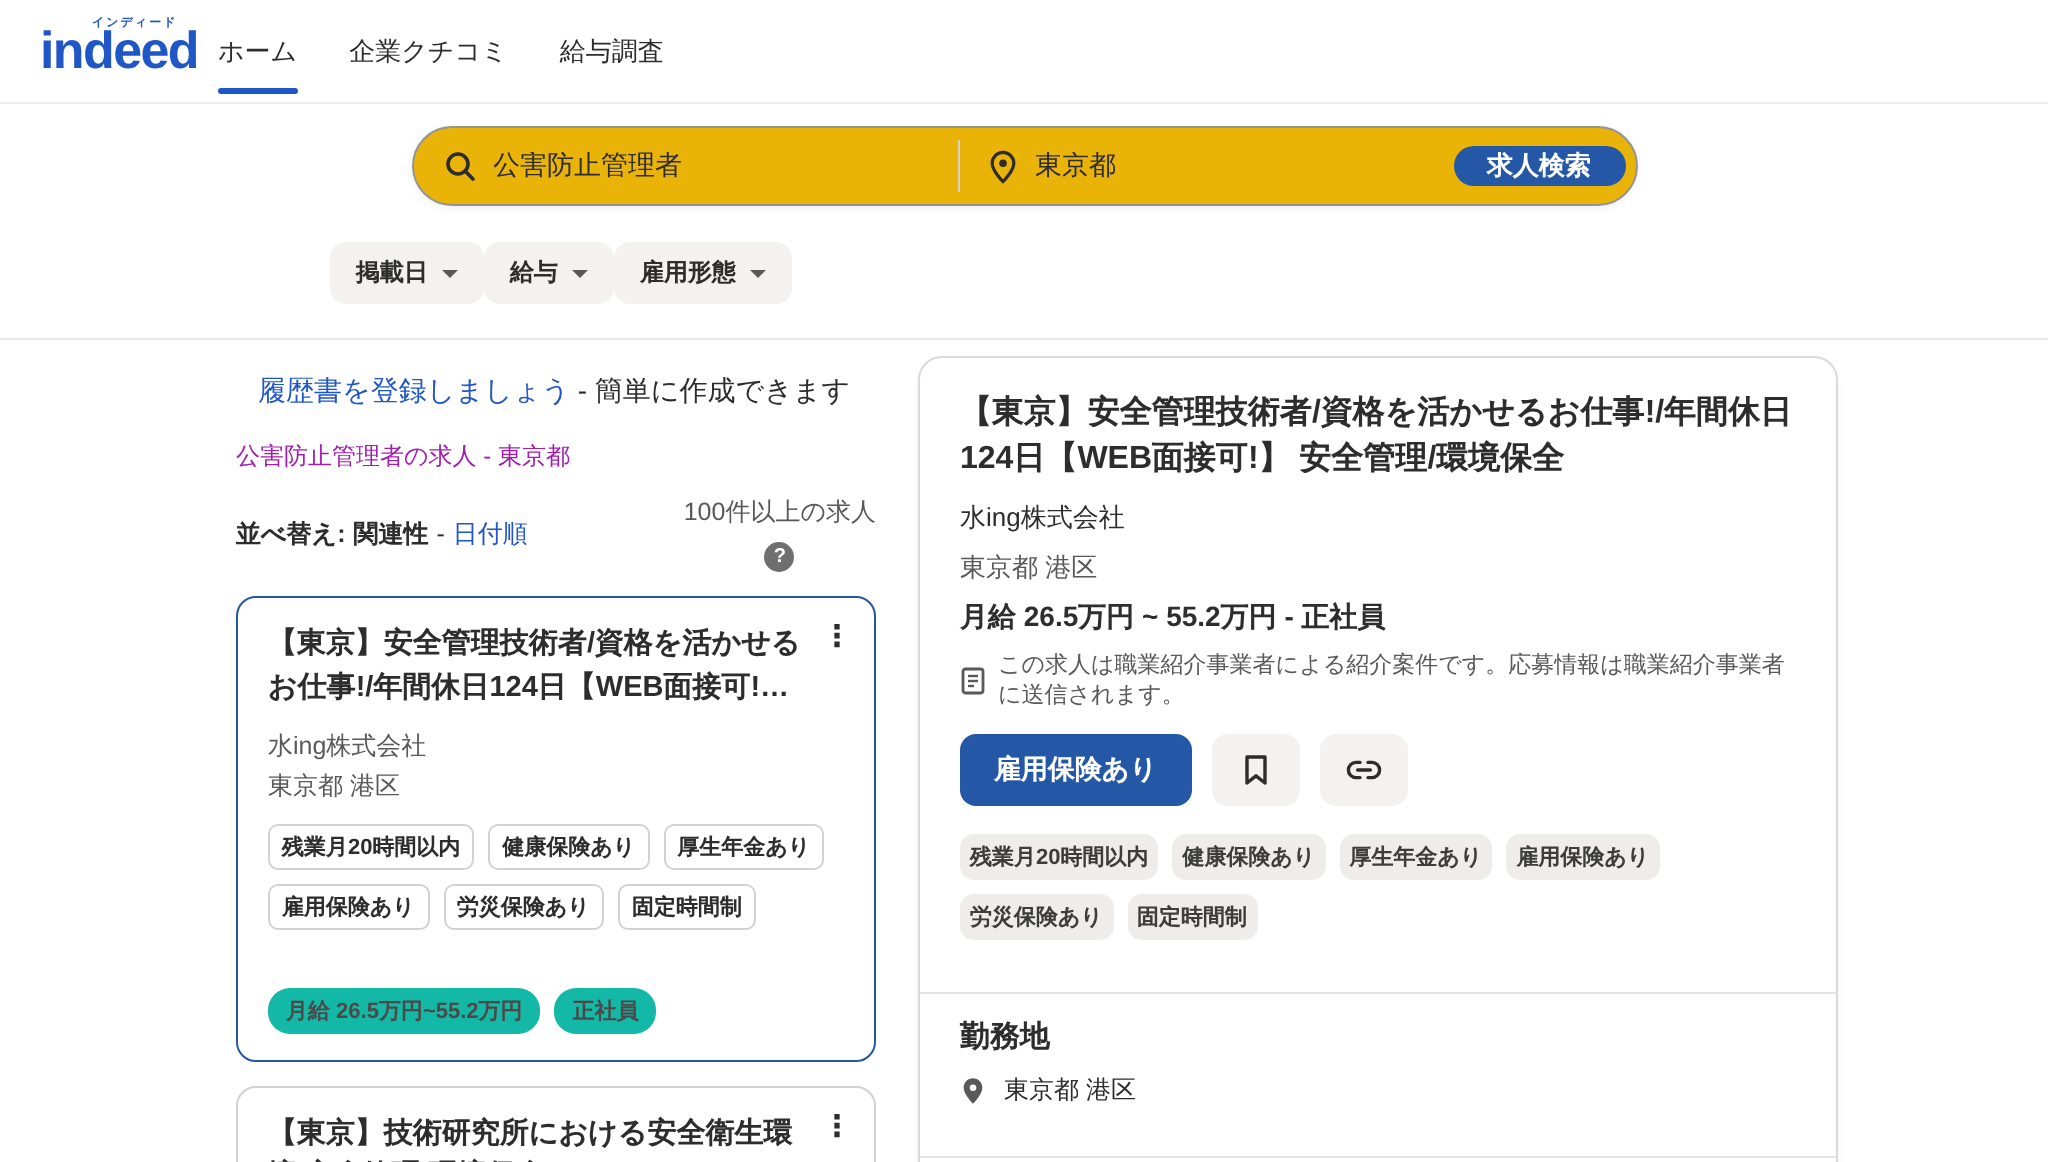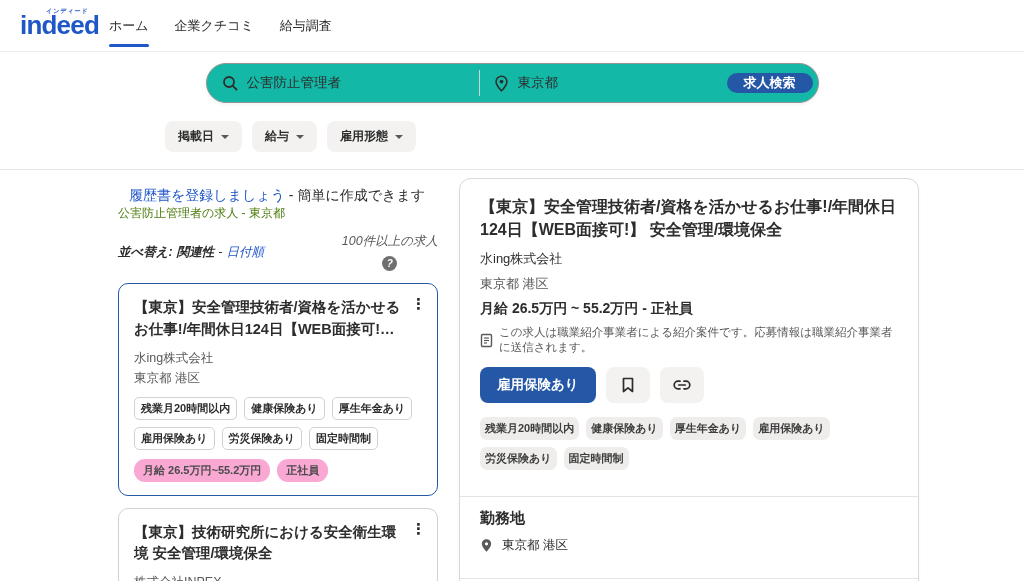--- a/index.html
+++ b/index.html
@@ -19,50 +19,50 @@
   .tab.active::after { content:""; position:absolute; left:0; right:0; bottom:5px; height:3px;
     background:#2057c7; border-radius:2px; }
   .header-right { margin-left:auto; display:flex; align-items:center; gap:16px; }
   .login { color:#2057c7; font-weight:700; font-size:13px; cursor:pointer; }
   .vdiv { width:1px; height:20px; background:#d4d2d0; }
   .post-job { color:#2d2d2d; font-weight:600; font-size:13px; cursor:pointer; }
 
   
   .search-bar { width:613px; height:40px; margin:11px auto 0; border:1px solid #949494;
     border-radius:24px; display:flex; align-items:center; padding:0 5px 0 15px;
-    box-shadow:0 1px 4px rgba(0,0,0,0.07); background:#14b8a6; }
+    box-shadow:0 1px 4px rgba(0,0,0,0.07); background:#eab308; }
   .search-icon, .loc-icon { flex:0 0 auto; display:flex; align-items:center; margin-right:9px; }
   .search-input { border:none; outline:none; font-size:13.5px; color:#2d2d2d; width:228px;
     font-family:inherit; background:transparent; }
   .search-vdiv { width:1px; height:26px; background:#d4d2d0; margin:0 14px 0 4px; }
   .loc-input { border:none; outline:none; font-size:13.5px; color:#2d2d2d; flex:1;
     font-family:inherit; background:transparent; }
   .search-btn { margin-left:auto; background:#2557a7; color:#fff; border:none; cursor:pointer;
     font-size:13px; font-weight:700; padding:0 17px; height:20px; border-radius:17px;
     font-family:inherit; }
 
   
-  .filters { display:flex; gap:10px; margin:18px 0 0 165px; }
+  .filters { display:flex; margin:18px 0 0 165px; }
   .filter-pill { background:#f3f2f1; border:none; border-radius:8px; padding:7px 13px;
     font-size:12px; font-weight:700; color:#2d2d2d; display:flex; align-items:center; gap:7px;
     cursor:pointer; font-family:inherit; }
   .chev { width:0; height:0; border-left:4px solid transparent; border-right:4px solid transparent;
     border-top:4.5px solid #595959; }
 
   .page-div { border-top:1px solid #e9e7e4; margin-top:17px; }
 
   
   .main { display:flex; gap:21px; padding-left:118px; align-items:flex-start; }
   .left-col { width:320px; flex:0 0 auto; }
   .right-col { width:460px; flex:0 0 auto; }
 
   .resume-row { margin-top:17px; font-size:14px; font-weight:400;margin-left:11px; }
   .resume-link { color:#2057c7; cursor:pointer; }
-  .breadcrumb { font-size:12px; color:#4d7c0f; }
-  .sort-row { margin-top:11px; display:flex; align-items:center; font-size:12.5px;font-style:italic; }
+  .breadcrumb { margin-top:15px; font-size:12px; color:#a21caf; }
+  .sort-row { margin-top:11px; display:flex; align-items:center; font-size:12.5px; }
   .sort-label { font-weight:700; margin-right:4px; }
   .sort-selected { font-weight:700; }
   .sort-dash { margin:0 4px; color:#2d2d2d; }
   .sort-alt { color:#2057c7; cursor:pointer; }
   .results { margin-left:auto; color:#595959; display:flex; align-items:center; gap:6px;flex-direction:column; }
   .help-icon { width:15px; height:15px; border-radius:50%; background:#6f6f6f; color:#fff;
     font-size:10px; font-weight:700; display:flex; align-items:center; justify-content:center;
     cursor:pointer; }
 
   
@@ -72,22 +72,22 @@
   .job-title { font-size:14.5px; font-weight:700; line-height:1.5; padding-right:16px;
     display:-webkit-box; -webkit-line-clamp:2; -webkit-box-orient:vertical; overflow:hidden; }
   .kebab { position:absolute; top:12px; right:11px; font-size:15px; font-weight:700;
     color:#2d2d2d; cursor:pointer; line-height:1; letter-spacing:0; }
   .job-company { margin-top:9px; font-size:12.5px; color:#595959; }
   .job-location { margin-top:3px; font-size:12.5px; color:#595959; }
   .attr-tags { margin-top:10px; display:flex; flex-wrap:wrap; gap:7px; }
   .attr-tag { border:1px solid #d4d2d0; border-radius:5px; padding:3px 6px; font-size:11px;
     font-weight:700; color:#2d2d2d; white-space:nowrap; }
   .meta-tags { margin-top:9px; display:flex; gap:7px; }
-  .meta-tag { background:#f9a8d4; border-radius:11px; padding:4px 9px; font-size:11px;
-    font-weight:600; color:#4a4a4a; white-space:nowrap; }
+  .meta-tag { background:#14b8a6; border-radius:11px; padding:4px 9px; font-size:11px;
+    font-weight:600; color:#4a4a4a; white-space:nowrap;margin-top:20px; }
 
   
   .detail-card { margin-top:8px; border:1px solid #dcdad8; border-radius:12px;
     box-shadow:0 1px 3px rgba(0,0,0,0.06); background:#fff; }
   .detail-main { padding:16px 20px 13px; }
   .detail-title { font-size:16px; font-weight:700; line-height:1.45; }
   .detail-company { margin-top:9px; font-size:13px; color:#2d2d2d; }
   .detail-location { margin-top:7px; font-size:13px; color:#595959; }
   .detail-salary { margin-top:7px; font-size:14px; font-weight:700; }
   .notice { margin-top:7px; display:flex; align-items:center; gap:6px; font-size:11.5px;

